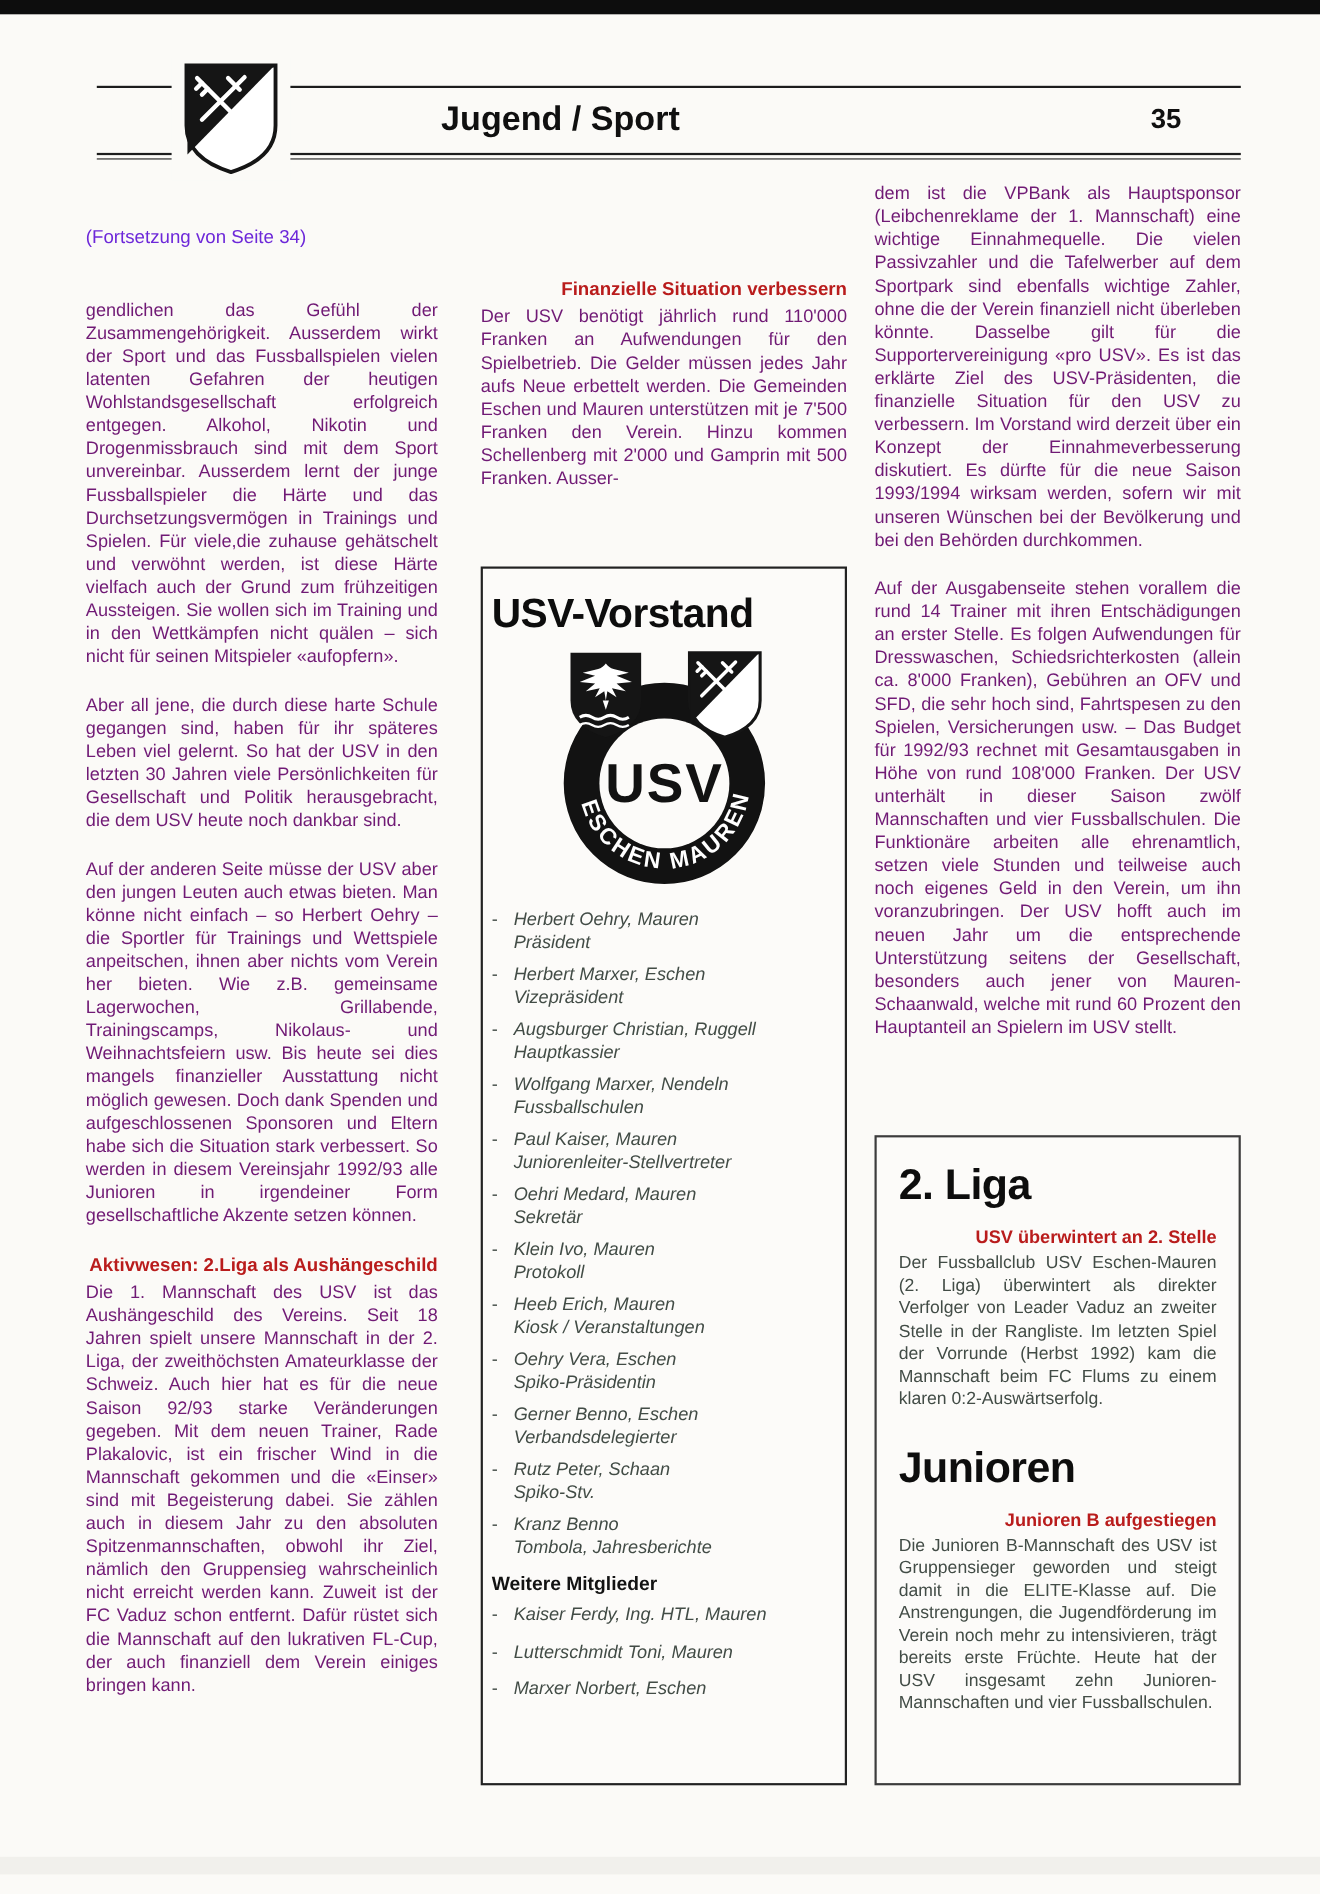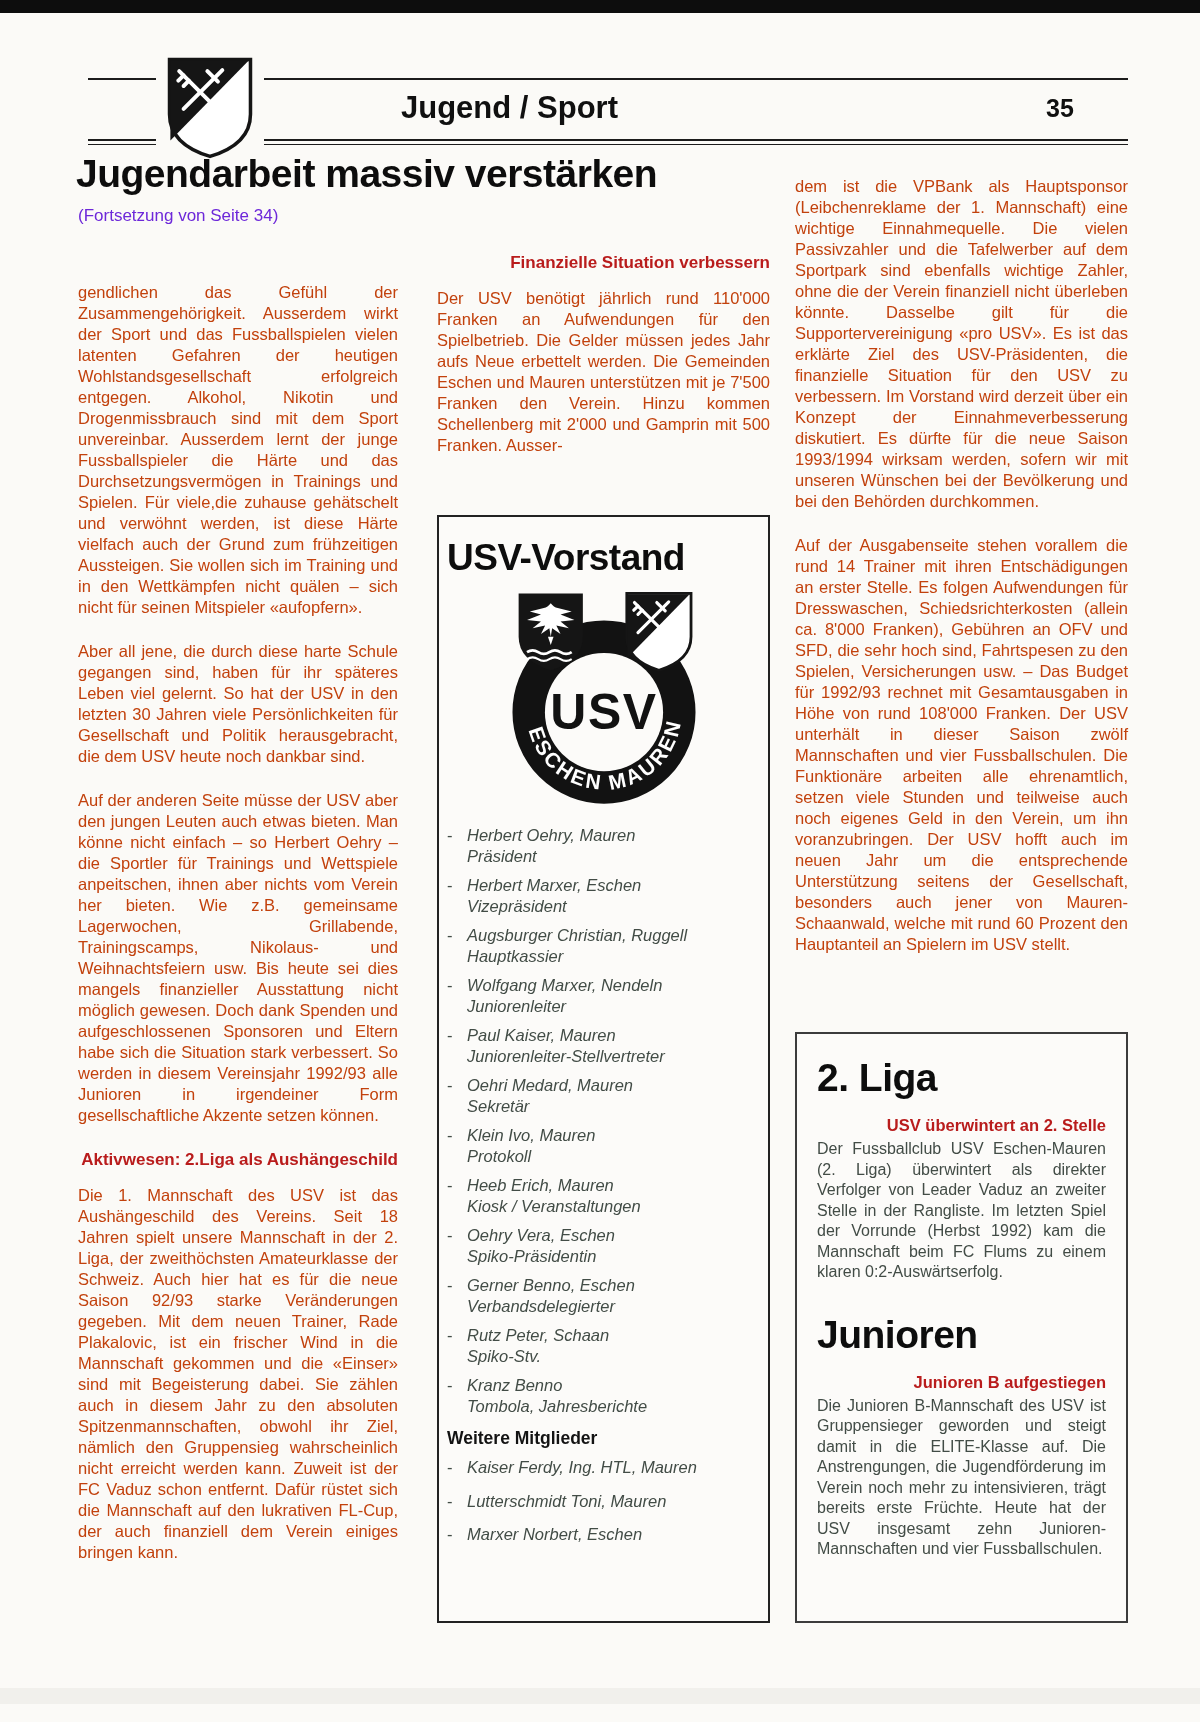--- a/index.html
+++ b/index.html
@@ -18,21 +18,21 @@
   .section-title{position:absolute;left:0;top:90px;width:1019px;text-align:center;
                  font-size:31px;font-weight:700;color:#101010;letter-spacing:0;}
   .page-number{position:absolute;left:1020px;top:94px;width:80px;text-align:center;
                font-size:25px;font-weight:700;color:#101010;}
 
   .headline{position:absolute;left:76px;top:152px;width:640px;font-size:39px;font-weight:700;
             color:#0d0d0d;letter-spacing:-0.5px;}
   .fortsetzung{position:absolute;left:78px;top:206px;font-size:17px;color:#6d28d9;}
 
   
-  .bodycol p{margin:14px 0 23px;font-size:16.5px;line-height:21px;text-align:justify;color:#c2410c;}
+  .bodycol p{margin:4px 0 23px;font-size:16.5px;line-height:21px;text-align:justify;color:#701a75;}
   .subhead{font-weight:700;color:#b91c1c;font-size:17px;line-height:22px;margin:0 0 3px;text-align:right;}
   .col-left{position:absolute;left:78px;top:268px;width:320px;}
   .col-mid-top{position:absolute;left:437px;top:252px;width:333px;}
   .col-right-top{position:absolute;left:795px;top:162px;width:333px;}
   .gap-top{margin-top:14px;}
 
   
   .vorstand-box{position:absolute;left:437px;top:515px;width:333px;height:1108px;
                 border:2px solid #222;box-sizing:border-box;background:#fcfbf9;
                 padding:18px 8px 10px;overflow:hidden;}
@@ -88,21 +88,20 @@
   <div class="rule rule-bot1"></div>
   <div class="rule rule-bot2"></div>
   <div class="section-title">Jugend / Sport</div>
   <div class="page-number">35</div>
   <div class="header-crest">
     <svg width="88" height="104" viewBox="0 0 100 118">
         <use href="#tool-shield"></use>
       </svg>
   </div>
 
-  <div class="headline">Jugendarbeit massiv verstärken</div>
   <div class="fortsetzung">(Fortsetzung von Seite 34)</div>
 
   <div class="col-left bodycol">
     <p>gendlichen das Gefühl der Zusammengehörigkeit. Ausserdem wirkt der Sport und das Fussballspielen vielen latenten Gefahren der heutigen Wohlstandsgesellschaft erfolgreich entgegen. Alkohol, Nikotin und Drogenmissbrauch sind mit dem Sport unvereinbar. Ausserdem lernt der junge Fussballspieler die Härte und das Durchsetzungsvermögen in Trainings und Spielen. Für viele,die zuhause gehätschelt und verwöhnt werden, ist diese Härte vielfach auch der Grund zum frühzeitigen Aussteigen. Sie wollen sich im Training und in den Wettkämpfen nicht quälen – sich nicht für seinen Mitspieler «aufopfern».</p>
     <p>Aber all jene, die durch diese harte Schule gegangen sind, haben für ihr späteres Leben viel gelernt. So hat der USV in den letzten 30 Jahren viele Persönlichkeiten für Gesellschaft und Politik herausgebracht, die dem USV heute noch dankbar sind.</p>
     <p>Auf der anderen Seite müsse der USV aber den jungen Leuten auch etwas bieten. Man könne nicht einfach – so Herbert Oehry – die Sportler für Trainings und Wettspiele anpeitschen, ihnen aber nichts vom Verein her bieten. Wie z.B. gemeinsame Lagerwochen, Grillabende, Trainingscamps, Nikolaus- und Weihnachtsfeiern usw. Bis heute sei dies mangels finanzieller Ausstattung nicht möglich gewesen. Doch dank Spenden und aufgeschlossenen Sponsoren und Eltern habe sich die Situation stark verbessert. So werden in diesem Vereinsjahr 1992/93 alle Junioren in irgendeiner Form gesellschaftliche Akzente setzen können.</p>
     <div class="subhead gap-top">Aktivwesen: 2.Liga als Aushängeschild</div>
     <p>Die 1. Mannschaft des USV ist das Aushängeschild des Vereins. Seit 18 Jahren spielt unsere Mannschaft in der 2. Liga, der zweithöchsten Amateurklasse der Schweiz. Auch hier hat es für die neue Saison 92/93 starke Veränderungen gegeben. Mit dem neuen Trainer, Rade Plakalovic, ist ein frischer Wind in die Mannschaft gekommen und die «Einser» sind mit Begeisterung dabei. Sie zählen auch in diesem Jahr zu den absoluten Spitzenmannschaften, obwohl ihr Ziel, nämlich den Gruppensieg wahrscheinlich nicht erreicht werden kann. Zuweit ist der FC Vaduz schon entfernt. Dafür rüstet sich die Mannschaft auf den lukrativen FL-Cup, der auch finanziell dem Verein einiges bringen kann.</p>
   </div>
 
@@ -150,21 +149,21 @@
           <span class="dash">-</span>
           <span>
             <span class="mname">Augsburger Christian, Ruggell</span>
             <span class="mrole">Hauptkassier</span>
           </span>
         </li>
       <li>
           <span class="dash">-</span>
           <span>
             <span class="mname">Wolfgang Marxer, Nendeln</span>
-            <span class="mrole">Juniorenleiter</span>
+            <span class="mrole">Fussballschulen</span>
           </span>
         </li>
       <li>
           <span class="dash">-</span>
           <span>
             <span class="mname">Paul Kaiser, Mauren</span>
             <span class="mrole">Juniorenleiter-Stellvertreter</span>
           </span>
         </li>
       <li>

